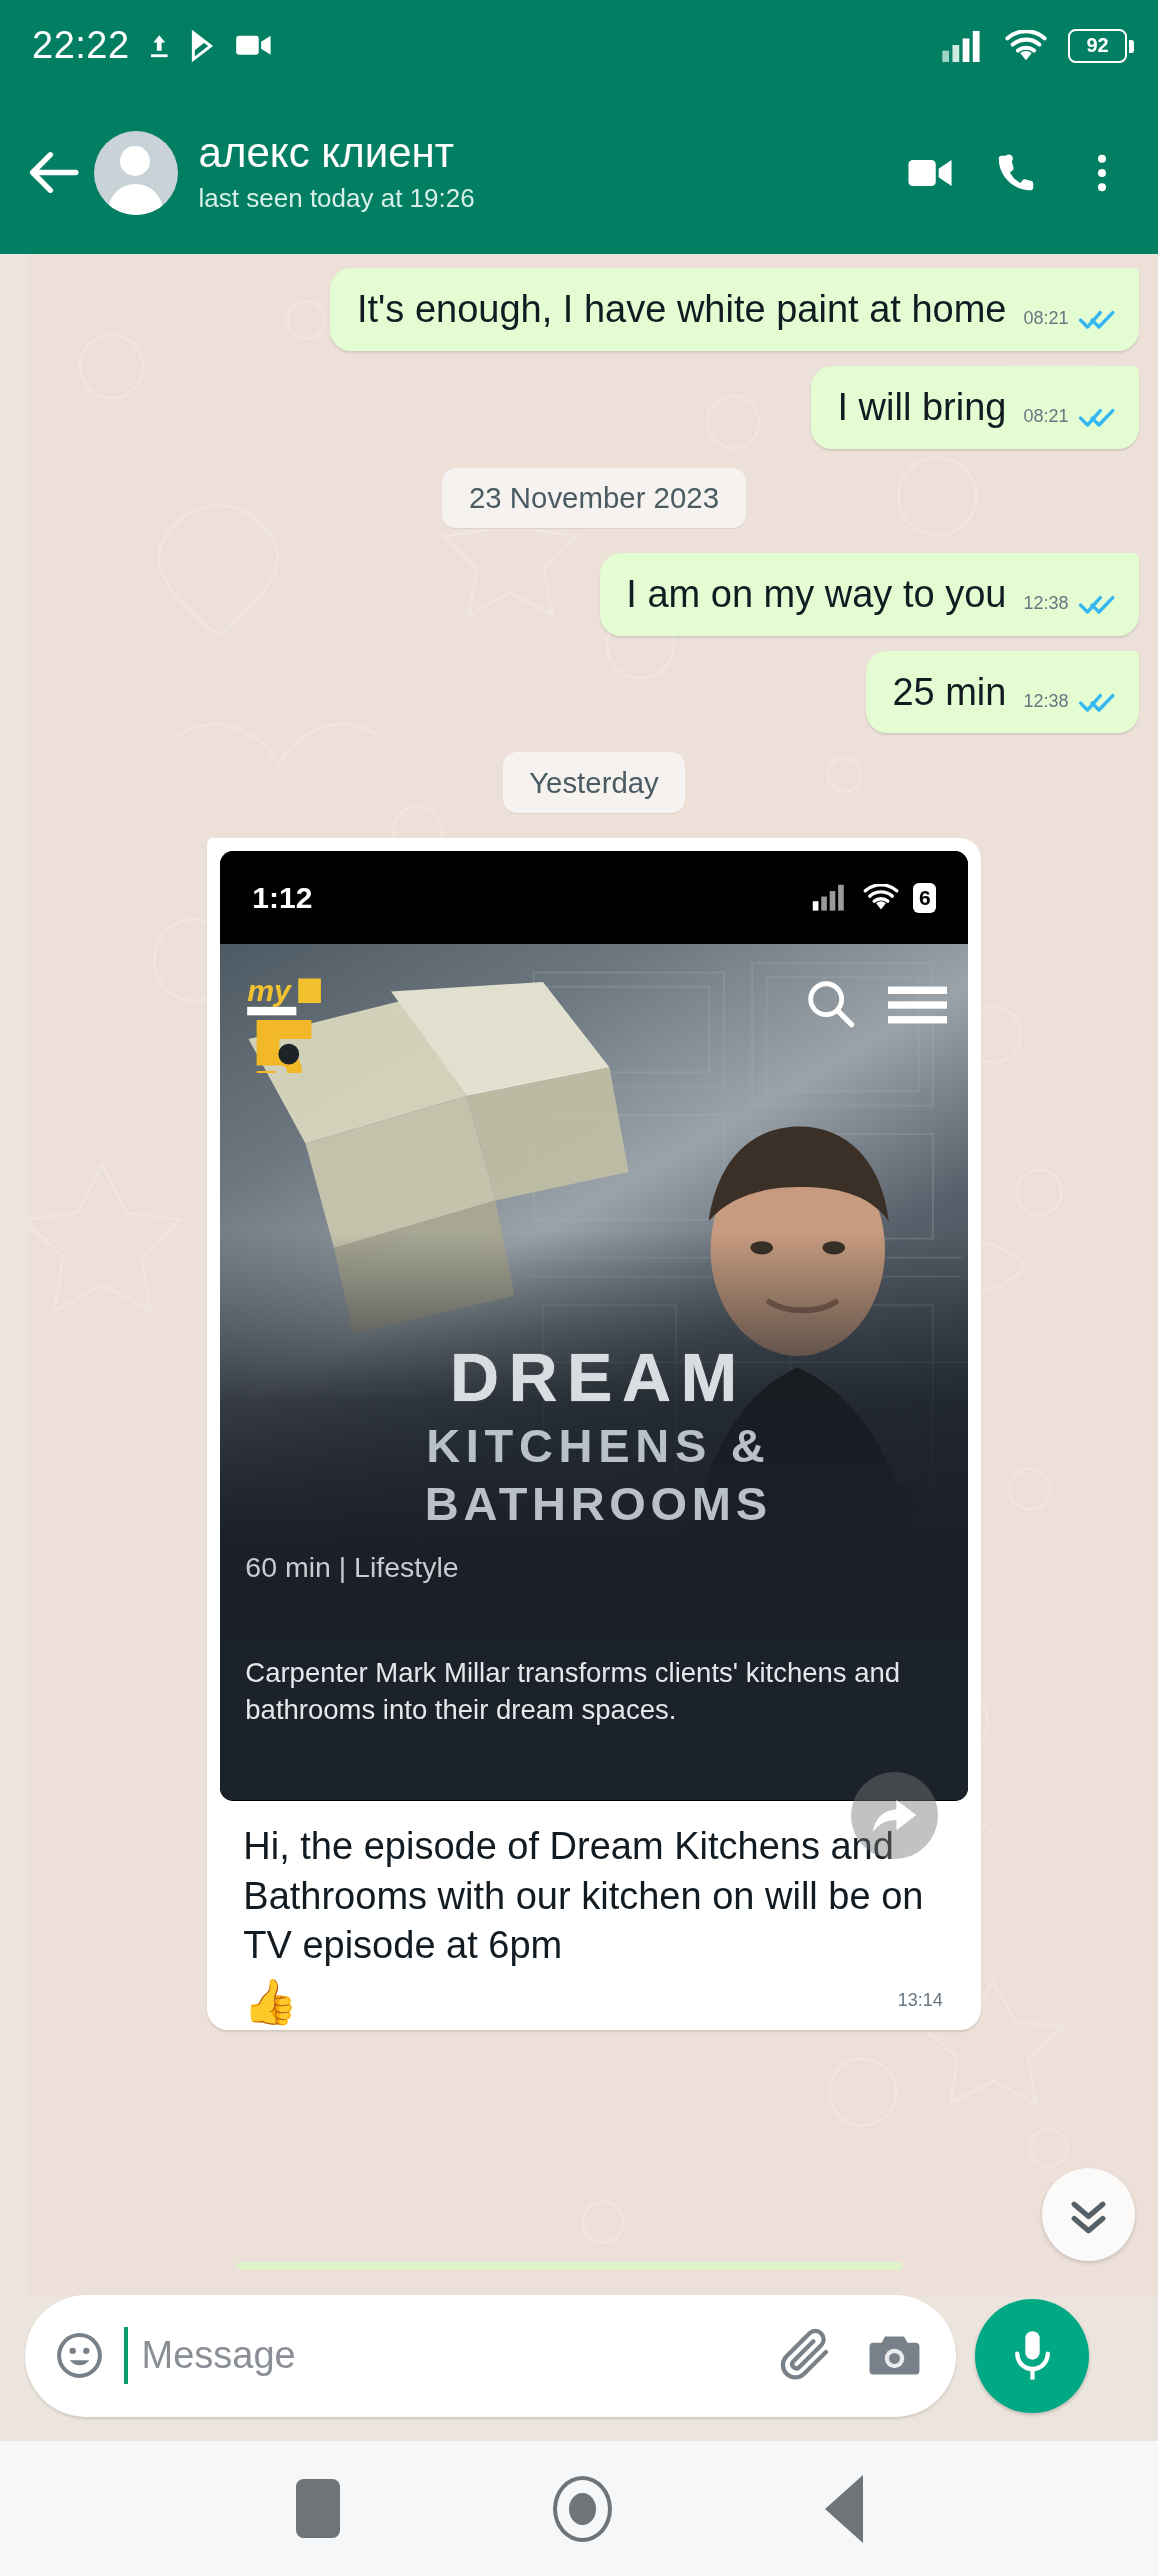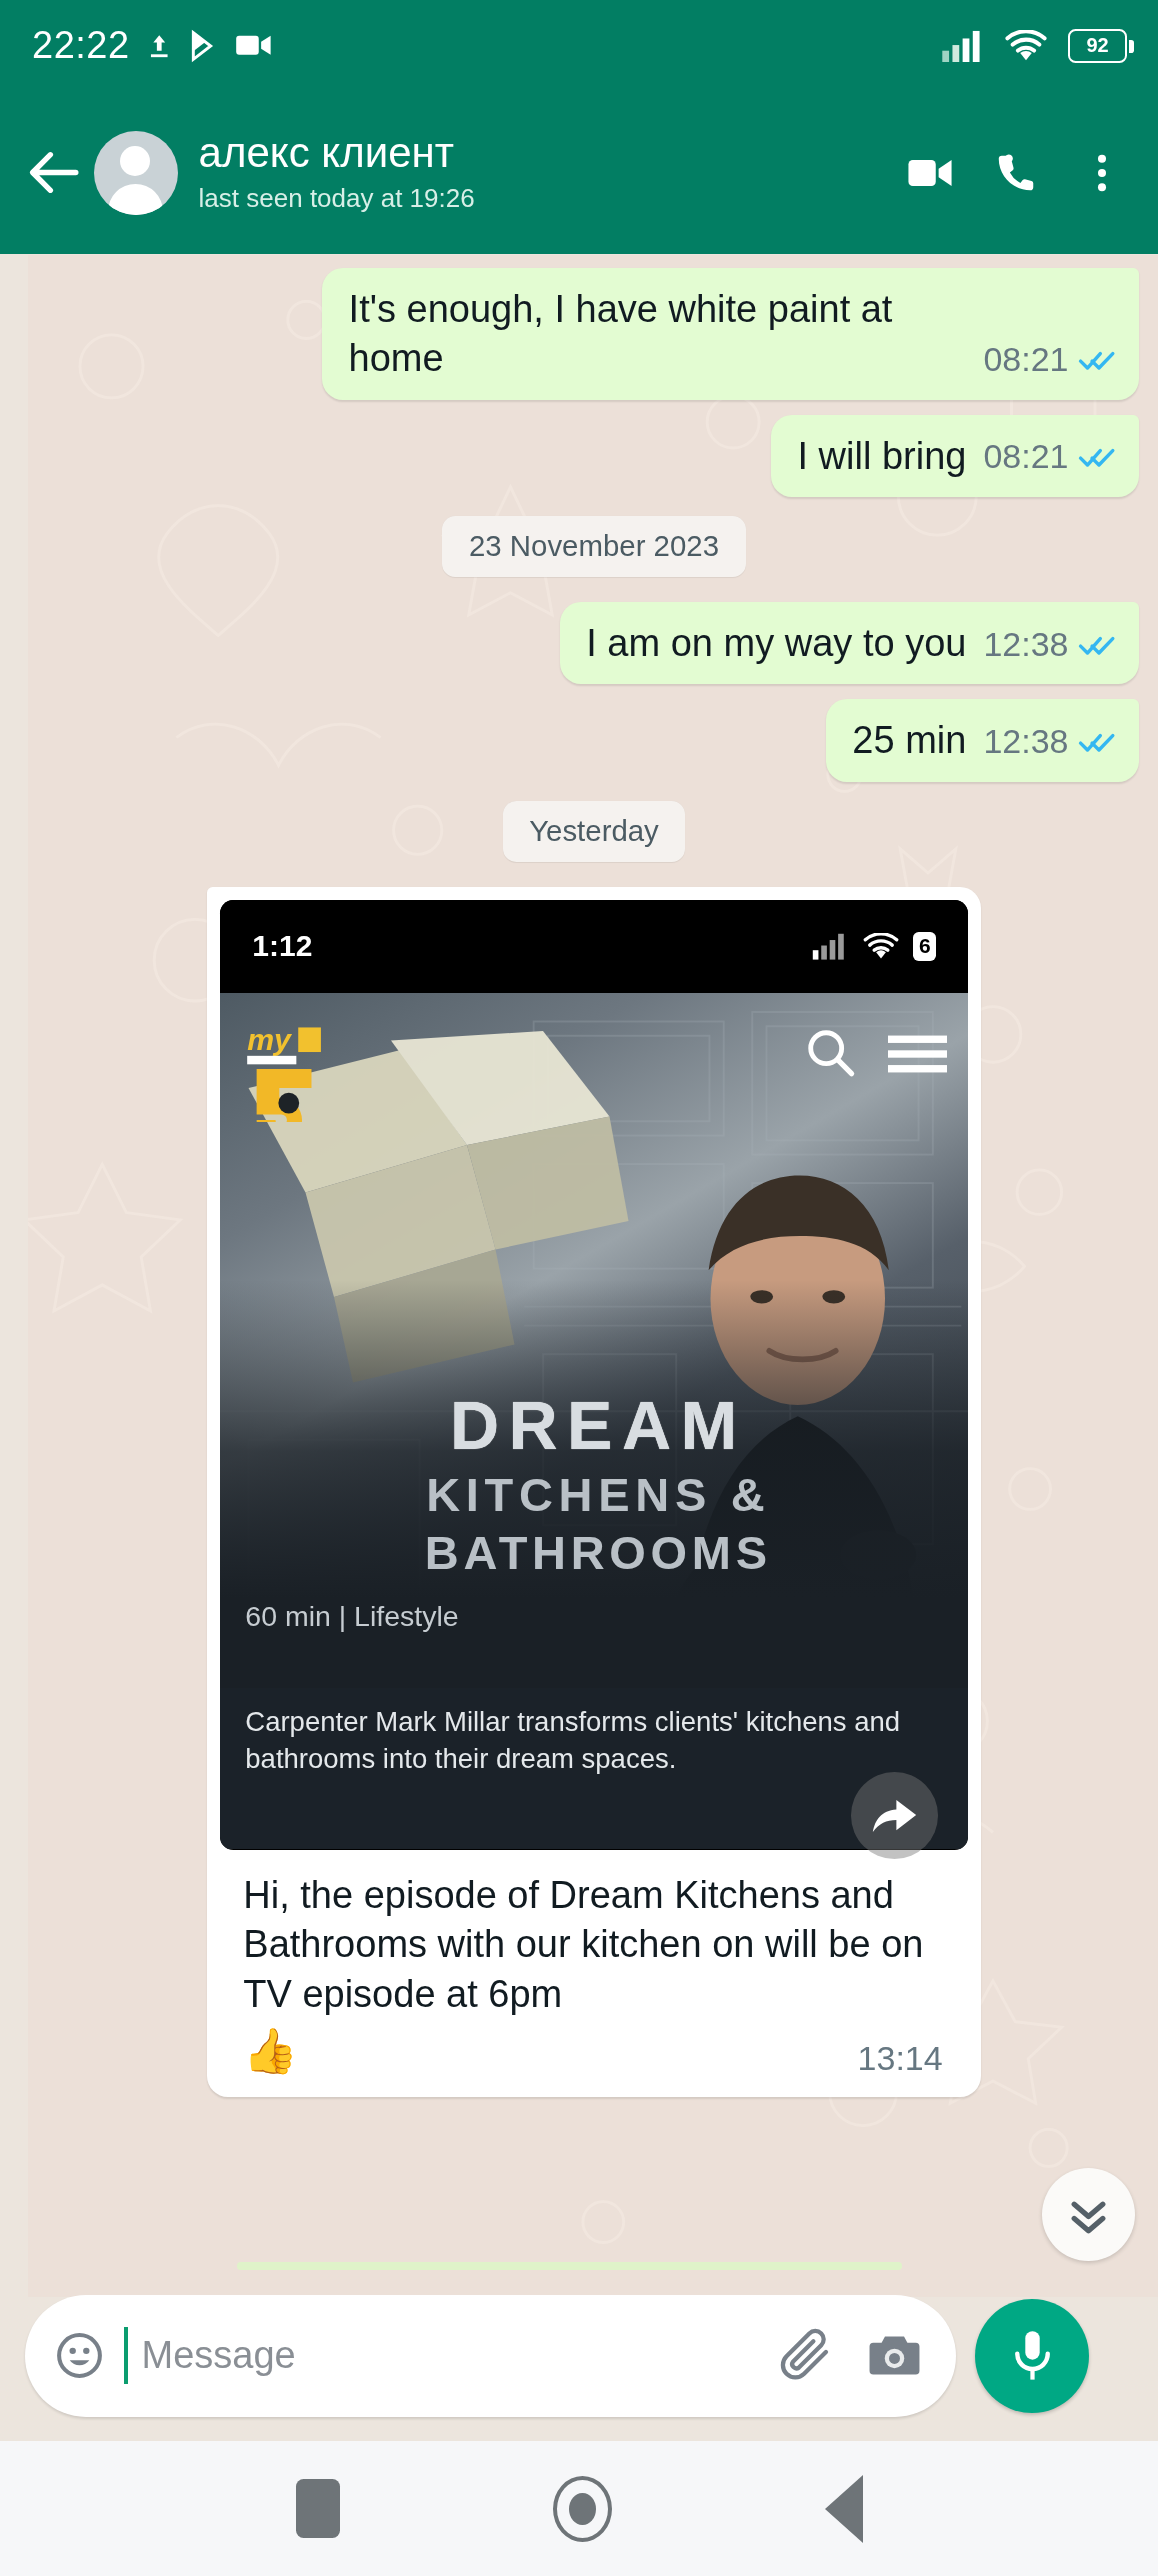--- a/index.html
+++ b/index.html
@@ -63,21 +63,21 @@
 
   .bubble {
     position: relative; max-width: 817px;
     border-radius: 21px; padding: 17px 23px 17px 26.6px;
     box-shadow: 0 1.9px 1.9px rgba(0,0,0,.10);
     display: flex; align-items: flex-end; gap: 17px;
   }
   .bubble.out { background: #e3fcd2; border-top-right-radius: 5.7px; }
   .btext { font-size: 38px; color: #111b21; line-height: 1.28; }
   .meta { display: flex; align-items: center; gap: 9.5px; flex: 0 0 auto; padding-bottom: 3.8px;}
-  .time { font-size: 34px; color: #667781; white-space: nowrap; }
+  .time { font-size: 18px; color: #667781; white-space: nowrap; }
   .ticks { width: 38px; height: 23px; }
 
   .divider-row { display: flex; justify-content: center; margin: 19px 0 25px; align-items: center; }
   .divider {
     background: #f5f2ef; color: #4b5b63; font-size: 29.4px;
     padding: 13.3px 26.6px; border-radius: 13.3px; box-shadow: 0 0.9px 0.9px rgba(0,0,0,.07);
   }
 
   
   .media-row { display: flex; padding: 0 21px; margin-bottom: 9.5px; justify-content: center; }

